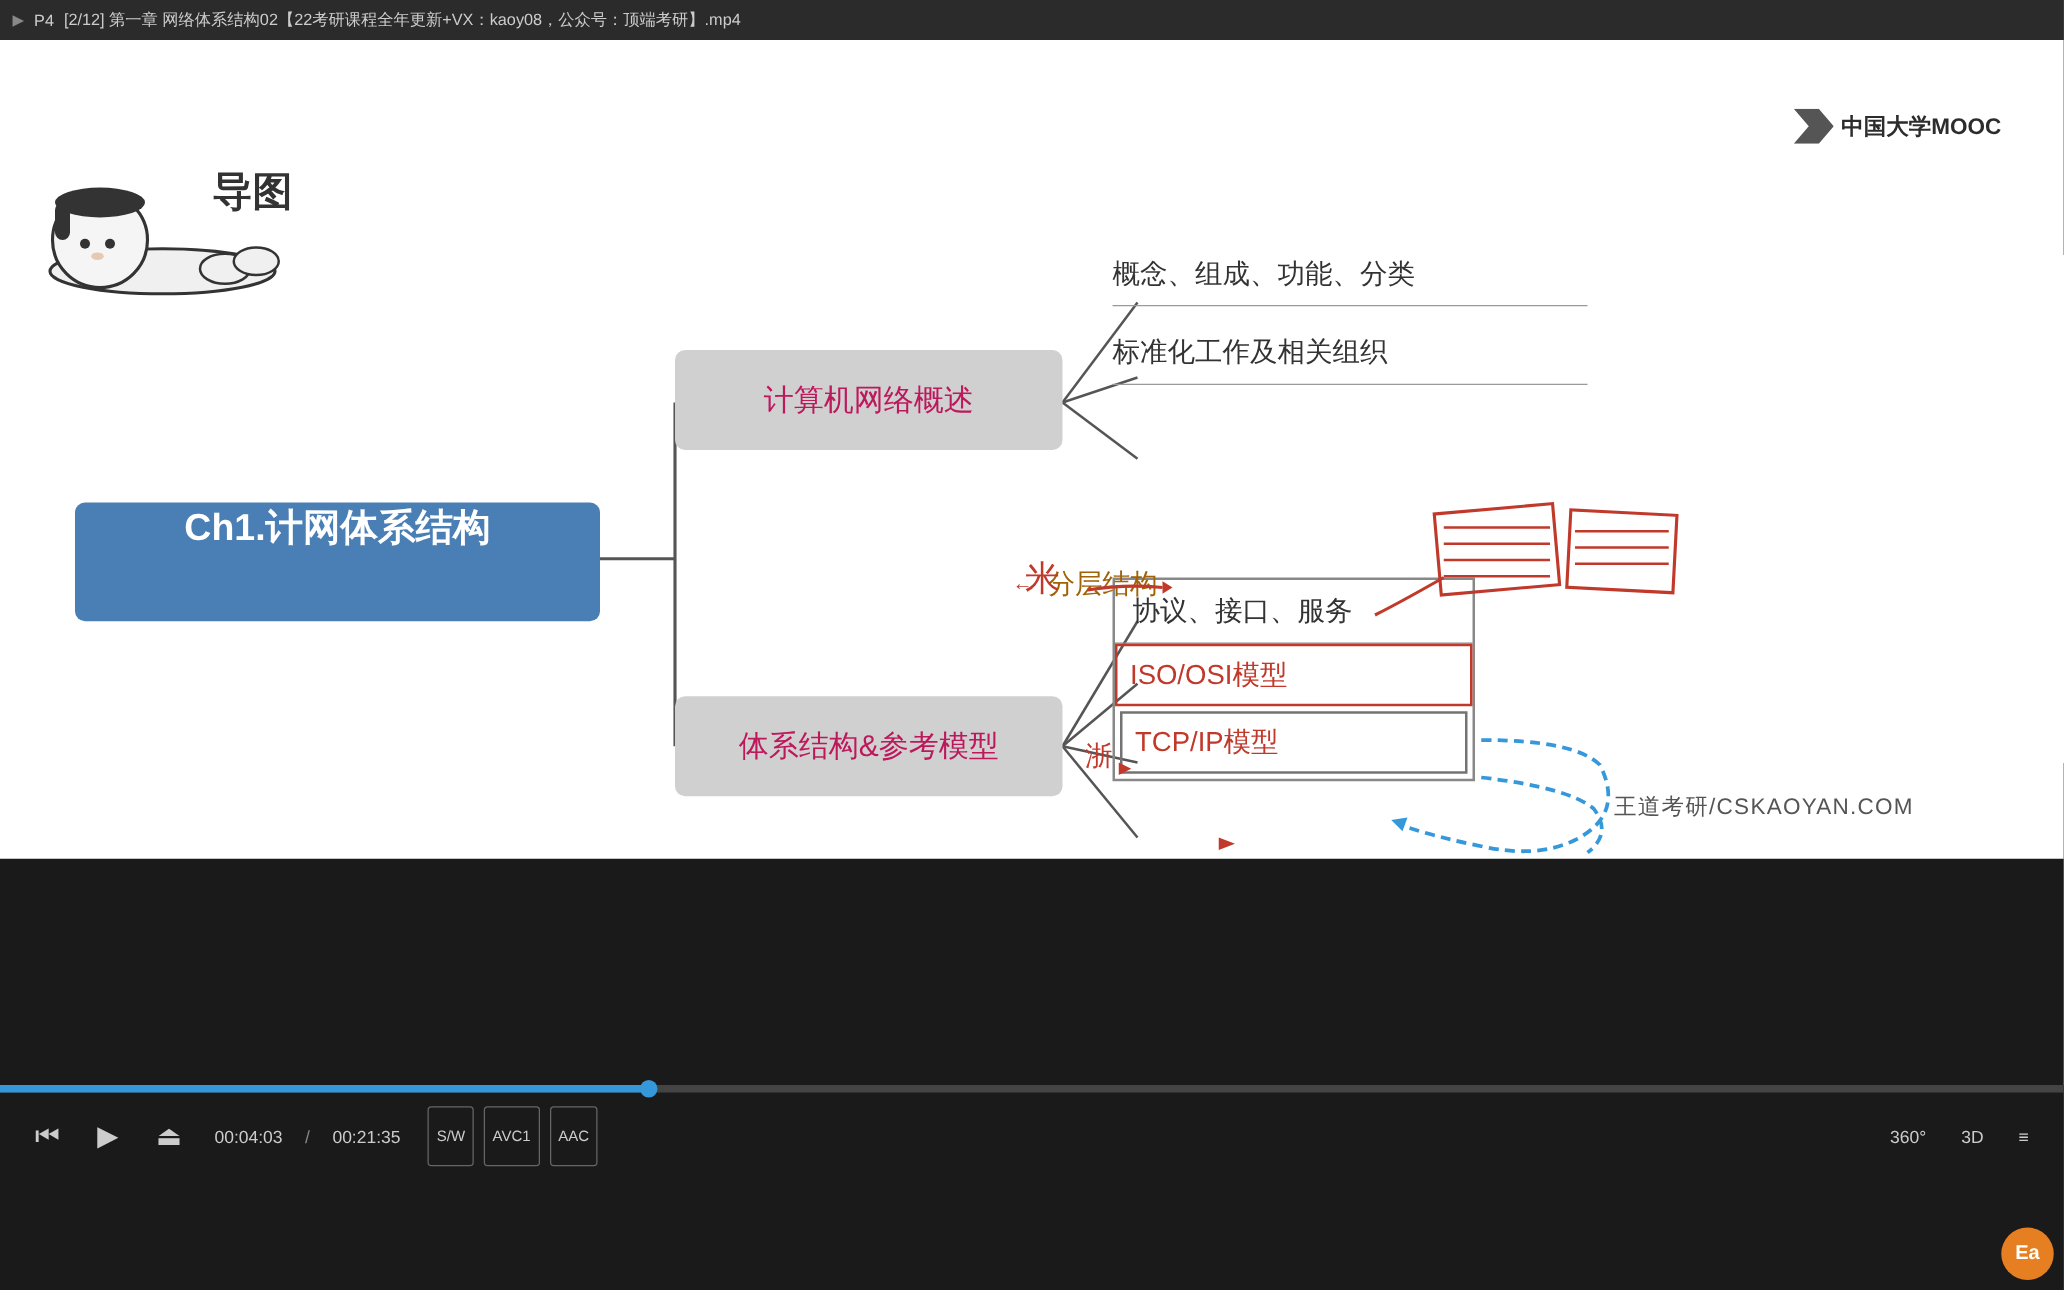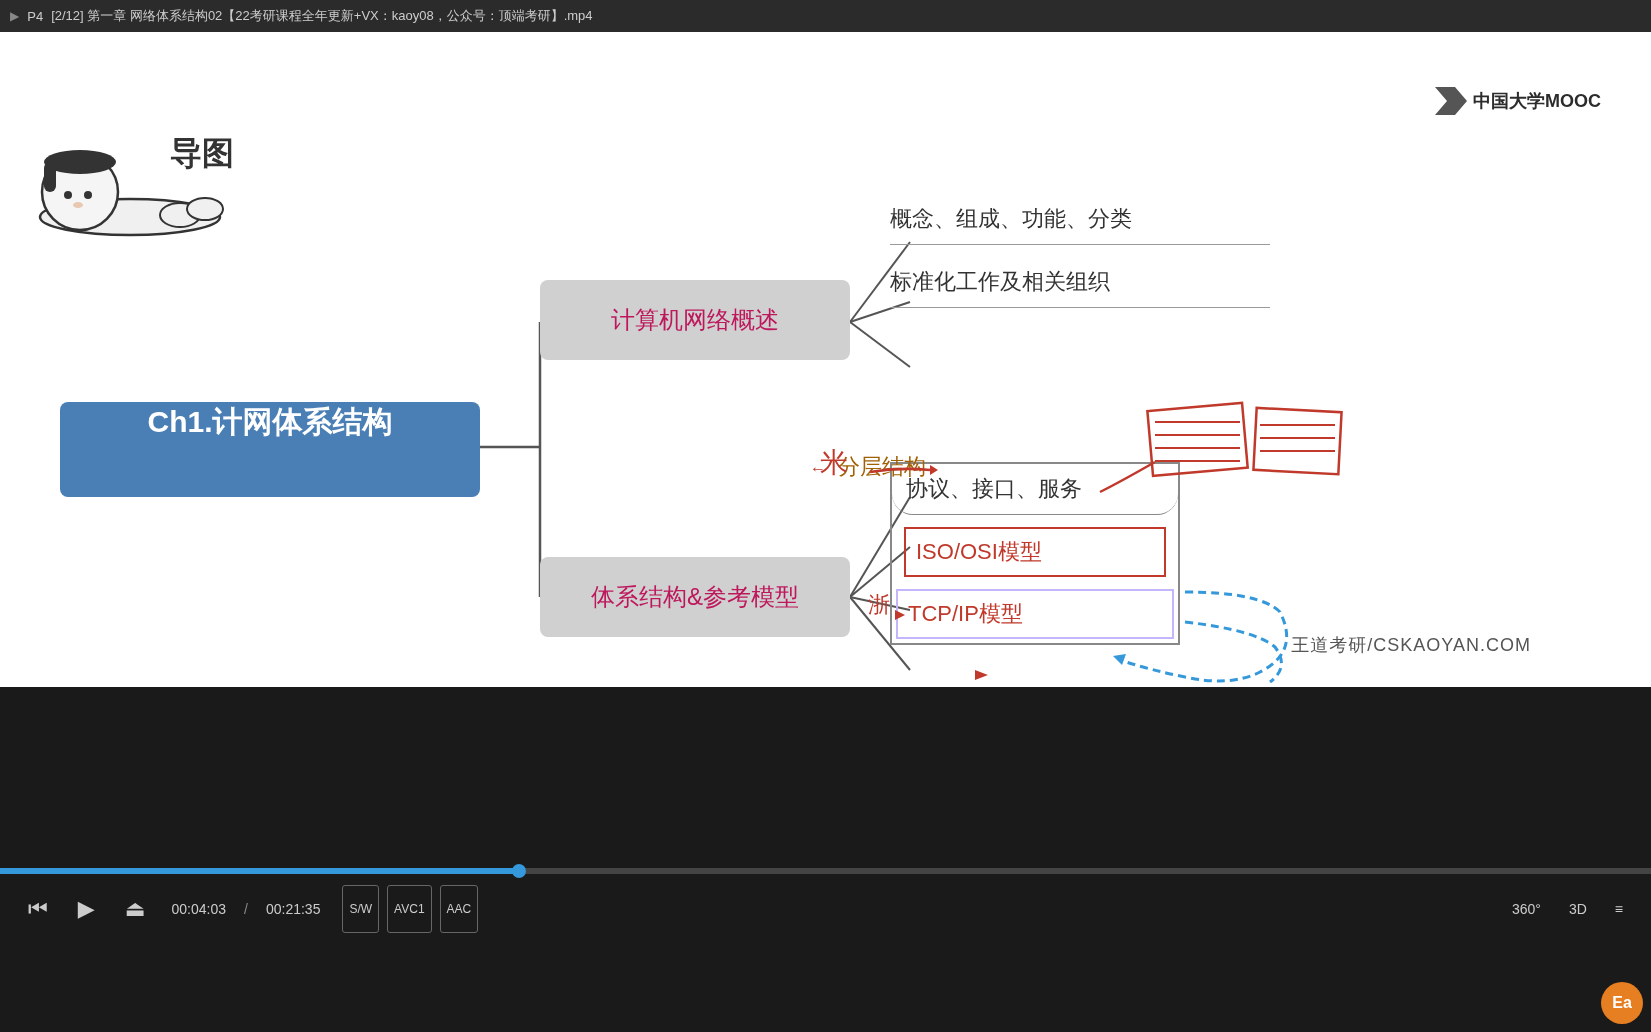--- a/index.html
+++ b/index.html
@@ -345,27 +345,27 @@
   <div class="right-labels-top">
     <div class="label-line">
       <span>概念、组成、功能、分类</span>
     </div>
     <div class="label-line">
       <span>标准化工作及相关组织</span>
     </div>
   </div>
 
   <div style="position:absolute; top:430px; left:890px; width:290px; border:2px solid #888;">
-    <div style="font-size:22px; color:#333; padding:10px 14px; border-bottom:1px solid #888;border-radius:21px;">
+    <div style="font-size:22px; color:#333; padding:10px 14px; border-bottom:1px solid #888;">
       <span>协议、接口、服务</span>
     </div>
-    <div style="font-size:22px; color:#c0392b; padding:8px 10px; border:2px solid #c0392b; margin:12px;">
+    <div style="font-size:22px; color:#c0392b; padding:8px 10px; border:2px solid #c0392b; margin:0;">
       <span>ISO/OSI模型</span>
     </div>
-    <div style="font-size:22px; color:#c0392b; padding:8px 10px; border:2px solid #c4b5fd; margin:4px;">
+    <div style="font-size:22px; color:#c0392b; padding:8px 10px; border:2px solid #737373; margin:4px;">
       <span>TCP/IP模型</span>
     </div>
   </div>
 
   <div style="position:absolute; top:420px; left:838px; font-size:22px; color:#a16207;">
     <span>分层结构</span>
   </div>
 
   <svg class="handwritten-svg">
 

